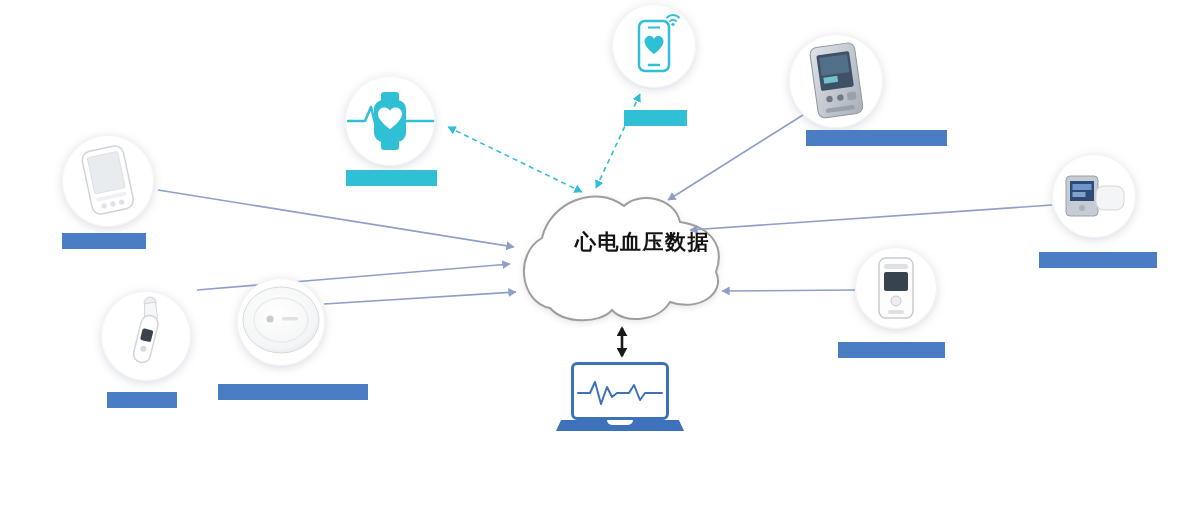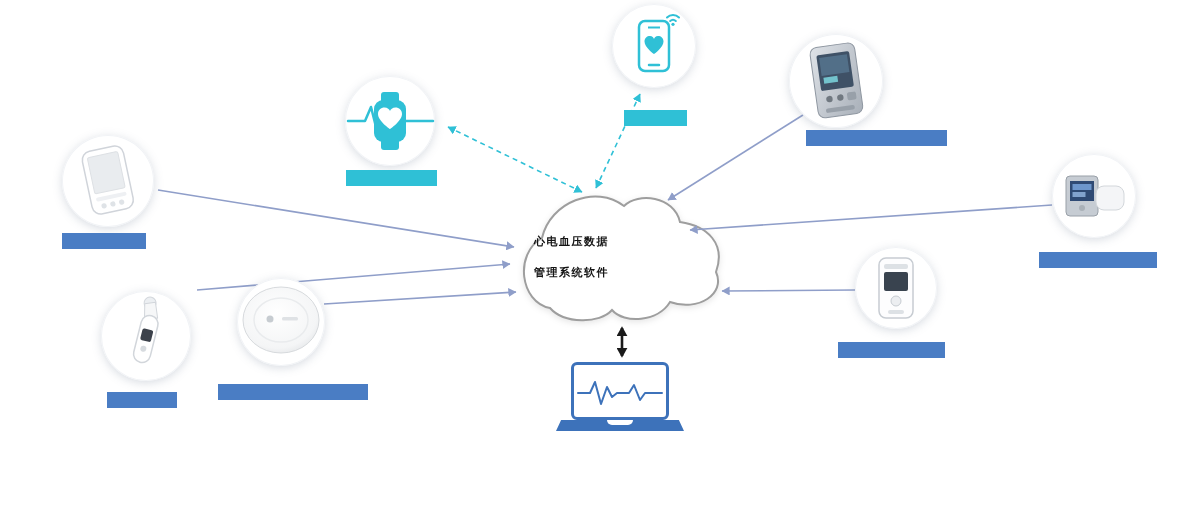--- a/index.html
+++ b/index.html
@@ -11,22 +11,22 @@
   .circle{
     position:absolute;background:#fff;border-radius:50%;
     box-shadow:0 2px 10px rgba(125,138,160,.30), 0 0 0 1px #f1f3f6 inset;
     display:flex;align-items:center;justify-content:center;
   }
   .circle svg{width:100%;height:100%;display:block;}
   .bar{position:absolute;height:16px;}
   .bar.cyan{background:var(--accent-cyan,#2fc0d6);}
   .bar.blue{background:var(--accent-blue,#4a7dc4);}
   #cloud-text{
-    position:absolute;left:534px;top:226px;width:176px;text-align:left;
-    font-size:11px;font-weight:700;color:#141414;line-height:31px;letter-spacing:1.5px;
+    position:absolute;left:534px;top:226px;width:176px;text-align:right;
+    font-size:21px;font-weight:700;color:#141414;line-height:31px;letter-spacing:1.5px;
   }
   .wire{stroke:var(--arrow,#8f9ec9);stroke-width:1.6;fill:none;}
   .wire-dash{stroke:var(--accent-cyan,#2fc0d6);stroke-width:1.6;stroke-dasharray:5 4;fill:none;}
   .wire-black{stroke:var(--arrow-black,#1a1a1a);stroke-width:2.6;fill:none;}
   #cloud-shape{position:absolute;left:512px;top:176px;filter:drop-shadow(0 2px 3px rgba(0,0,0,.10));}
   .laptop-screen{
     position:absolute;border:3px solid var(--laptop-blue,#3d72ba);border-radius:6px;
     background:#fff;box-sizing:border-box;
   }
   .laptop-screen svg{width:100%;height:100%;display:block;}
@@ -73,21 +73,20 @@
     <line class="wire" x1="855" y1="290" x2="722" y2="291" marker-end="url(#mBlue)"></line>
 
     <line class="wire-dash" x1="582" y1="192" x2="448" y2="127" marker-start="url(#mCyan)" marker-end="url(#mCyan)"></line>
     <line class="wire-dash" x1="596" y1="188" x2="640" y2="94" marker-start="url(#mCyan)" marker-end="url(#mCyan)"></line>
 
     <line class="wire-black" x1="622" y1="328" x2="622" y2="356" marker-start="url(#mBlack)" marker-end="url(#mBlack)"></line>
   </svg>
 
   <div id="cloud-text">
     <div>心电血压数据</div>
-    <div>管理系统软件</div>
   </div>
 
   <div class="circle" style="left:62px;top:135px;width:92px;height:92px">
     <svg viewBox="0 0 92 92">
       <g transform="rotate(-12 46 46)">
         <rect x="25" y="13" width="42" height="64" rx="9" fill="#ffffff" stroke="#d0d4da" stroke-width="1.5"></rect>
         <rect x="30.5" y="19" width="31" height="37" rx="2" fill="#e9ecef" stroke="#dde0e4"></rect>
         <rect x="30.5" y="60" width="31" height="4" rx="2" fill="#eef0f3"></rect>
         <circle cx="37" cy="69.5" r="2.6" fill="#dfe3e7"></circle>
         <circle cx="46" cy="69.5" r="2.6" fill="#dfe3e7"></circle>

